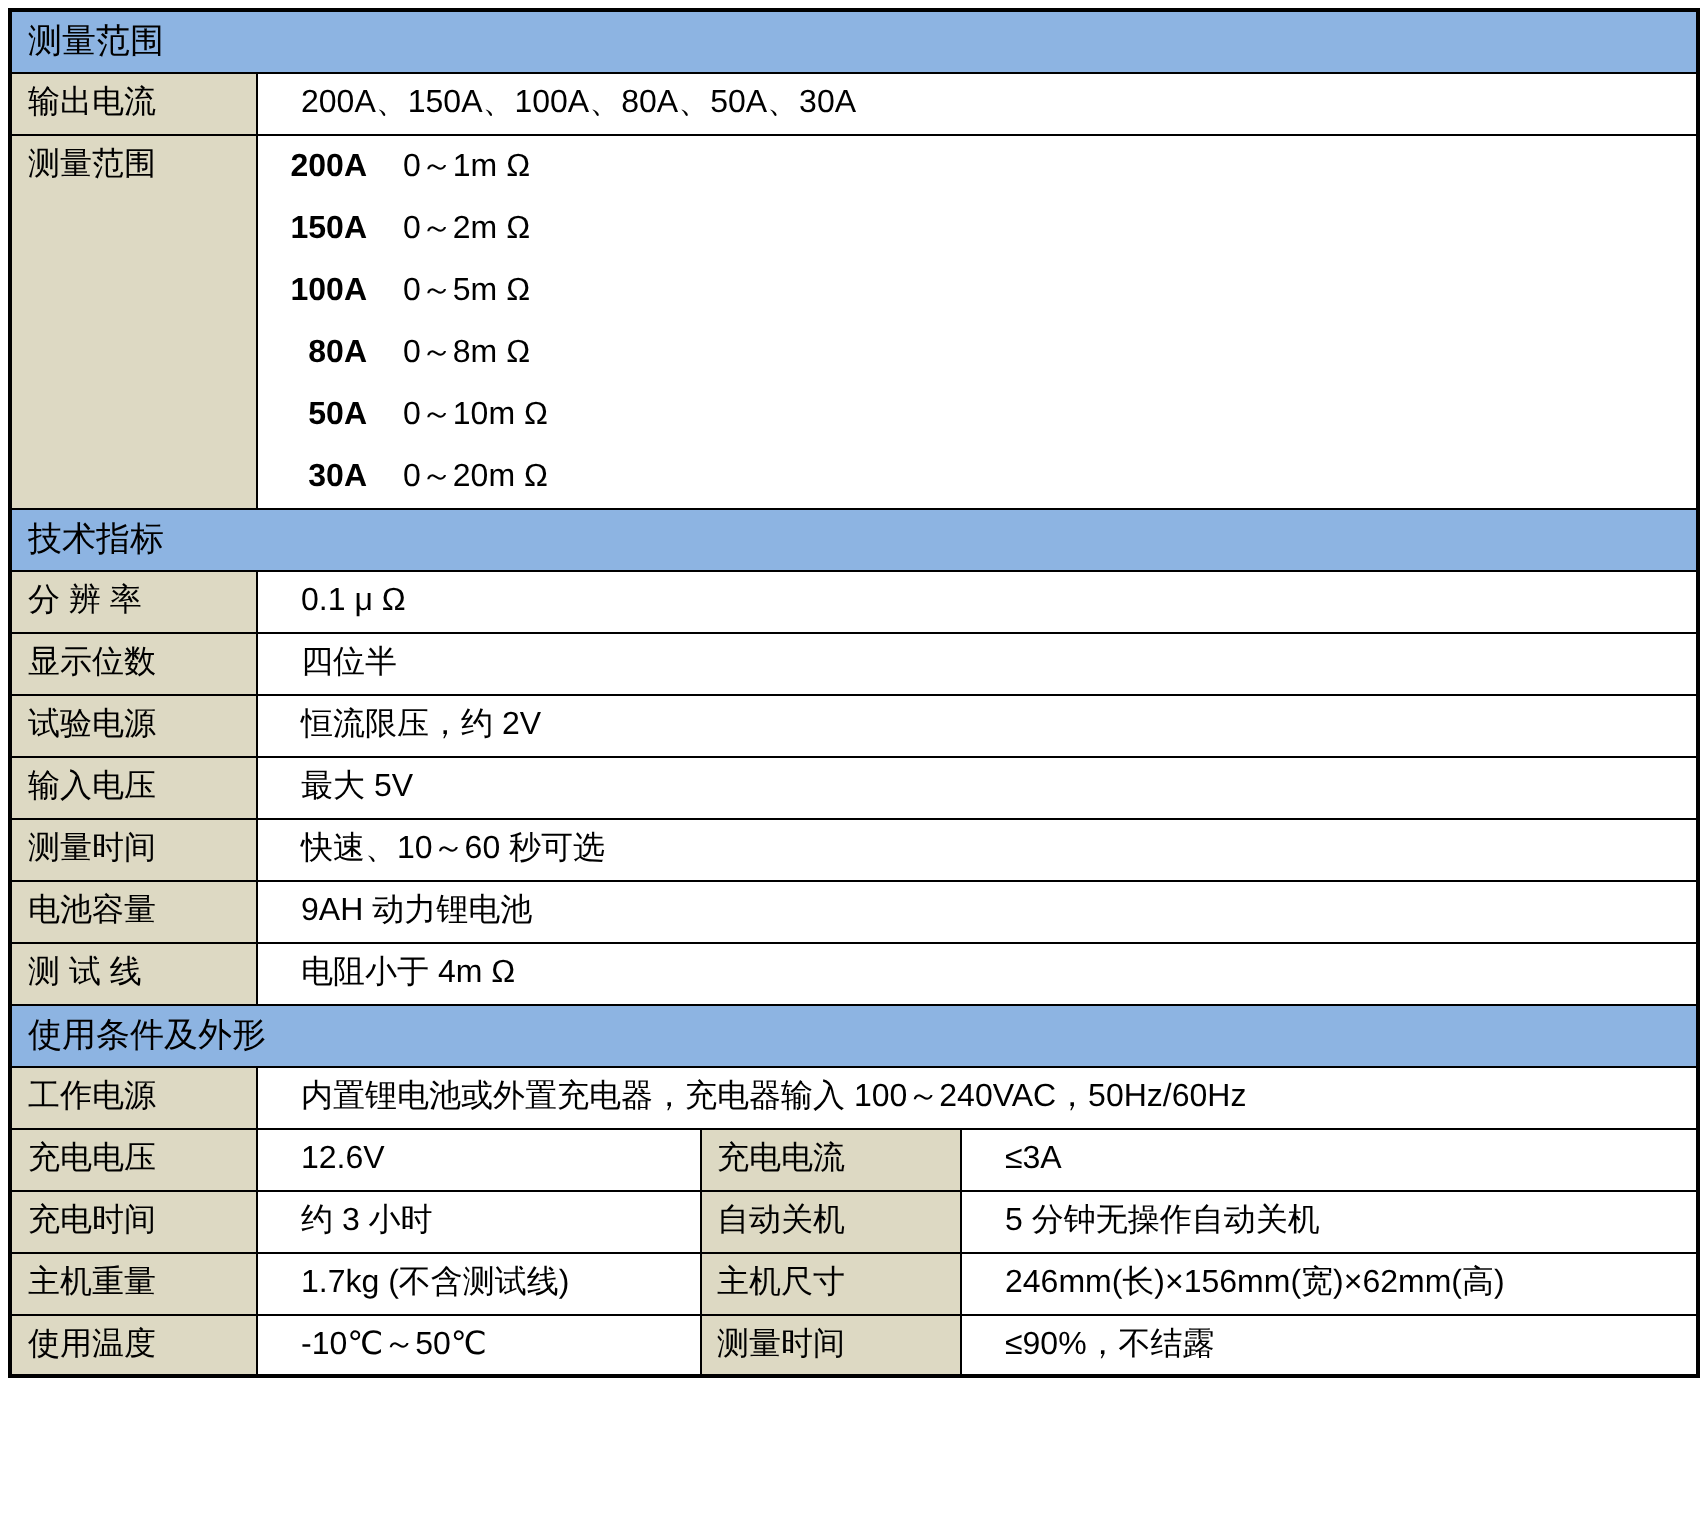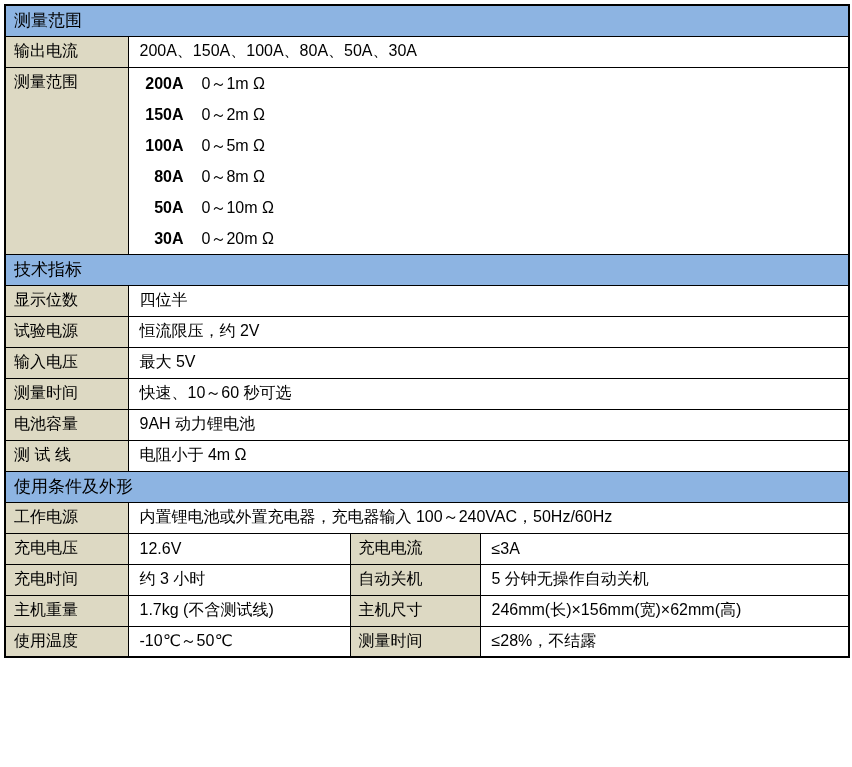--- a/index.html
+++ b/index.html
@@ -34,21 +34,21 @@
     vertical-align: middle;
   }
   tr.sec td {
     background: var(--section_header_bg);
     font-size: 17px;
   }
   td.lbl {
     background: var(--label_bg);
     margin-top: 37px;
   }
-  td.val { padding-left: 11px; }
+  td.val { padding-left: 22px; }
   td.tall-lbl {
     vertical-align: top;
     padding-top: 4px;
   }
   td.multi { padding: 0; }
   .range-line {
     height: 31px;
     line-height: 31px;
     padding-left: 11px;
   }
@@ -87,20 +87,24 @@
         <div class="range-line"><span class="cur">150A</span><span>0～2m Ω</span></div>
         <div class="range-line"><span class="cur">100A</span><span>0～5m Ω</span></div>
         <div class="range-line"><span class="cur">80A</span><span>0～8m Ω</span></div>
         <div class="range-line"><span class="cur">50A</span><span>0～10m Ω</span></div>
         <div class="range-line"><span class="cur">30A</span><span>0～20m Ω</span></div>
       </td>
     </tr>
 
     <tr class="sec">
       <td colspan="4">技术指标</td>
+    </tr>
+    <tr>
+      <td class="lbl">分 辨 率</td>
+      <td class="val" colspan="3">0.1 μ Ω</td>
     </tr>
     <tr>
       <td class="lbl">显示位数</td>
       <td class="val" colspan="3">四位半</td>
     </tr>
     <tr>
       <td class="lbl">试验电源</td>
       <td class="val" colspan="3">恒流限压，约 2V</td>
     </tr>
     <tr>
@@ -142,17 +146,17 @@
     <tr>
       <td class="lbl">主机重量</td>
       <td class="val">1.7kg (不含测试线)</td>
       <td class="lbl">主机尺寸</td>
       <td class="val">246mm(长)×156mm(宽)×62mm(高)</td>
     </tr>
     <tr>
       <td class="lbl">使用温度</td>
       <td class="val">-10℃～50℃</td>
       <td class="lbl">测量时间</td>
-      <td class="val">≤28%，不结露</td>
+      <td class="val">≤90%，不结露</td>
     </tr>
   </tbody>
     </table>
 </div>
 
 </body></html>

